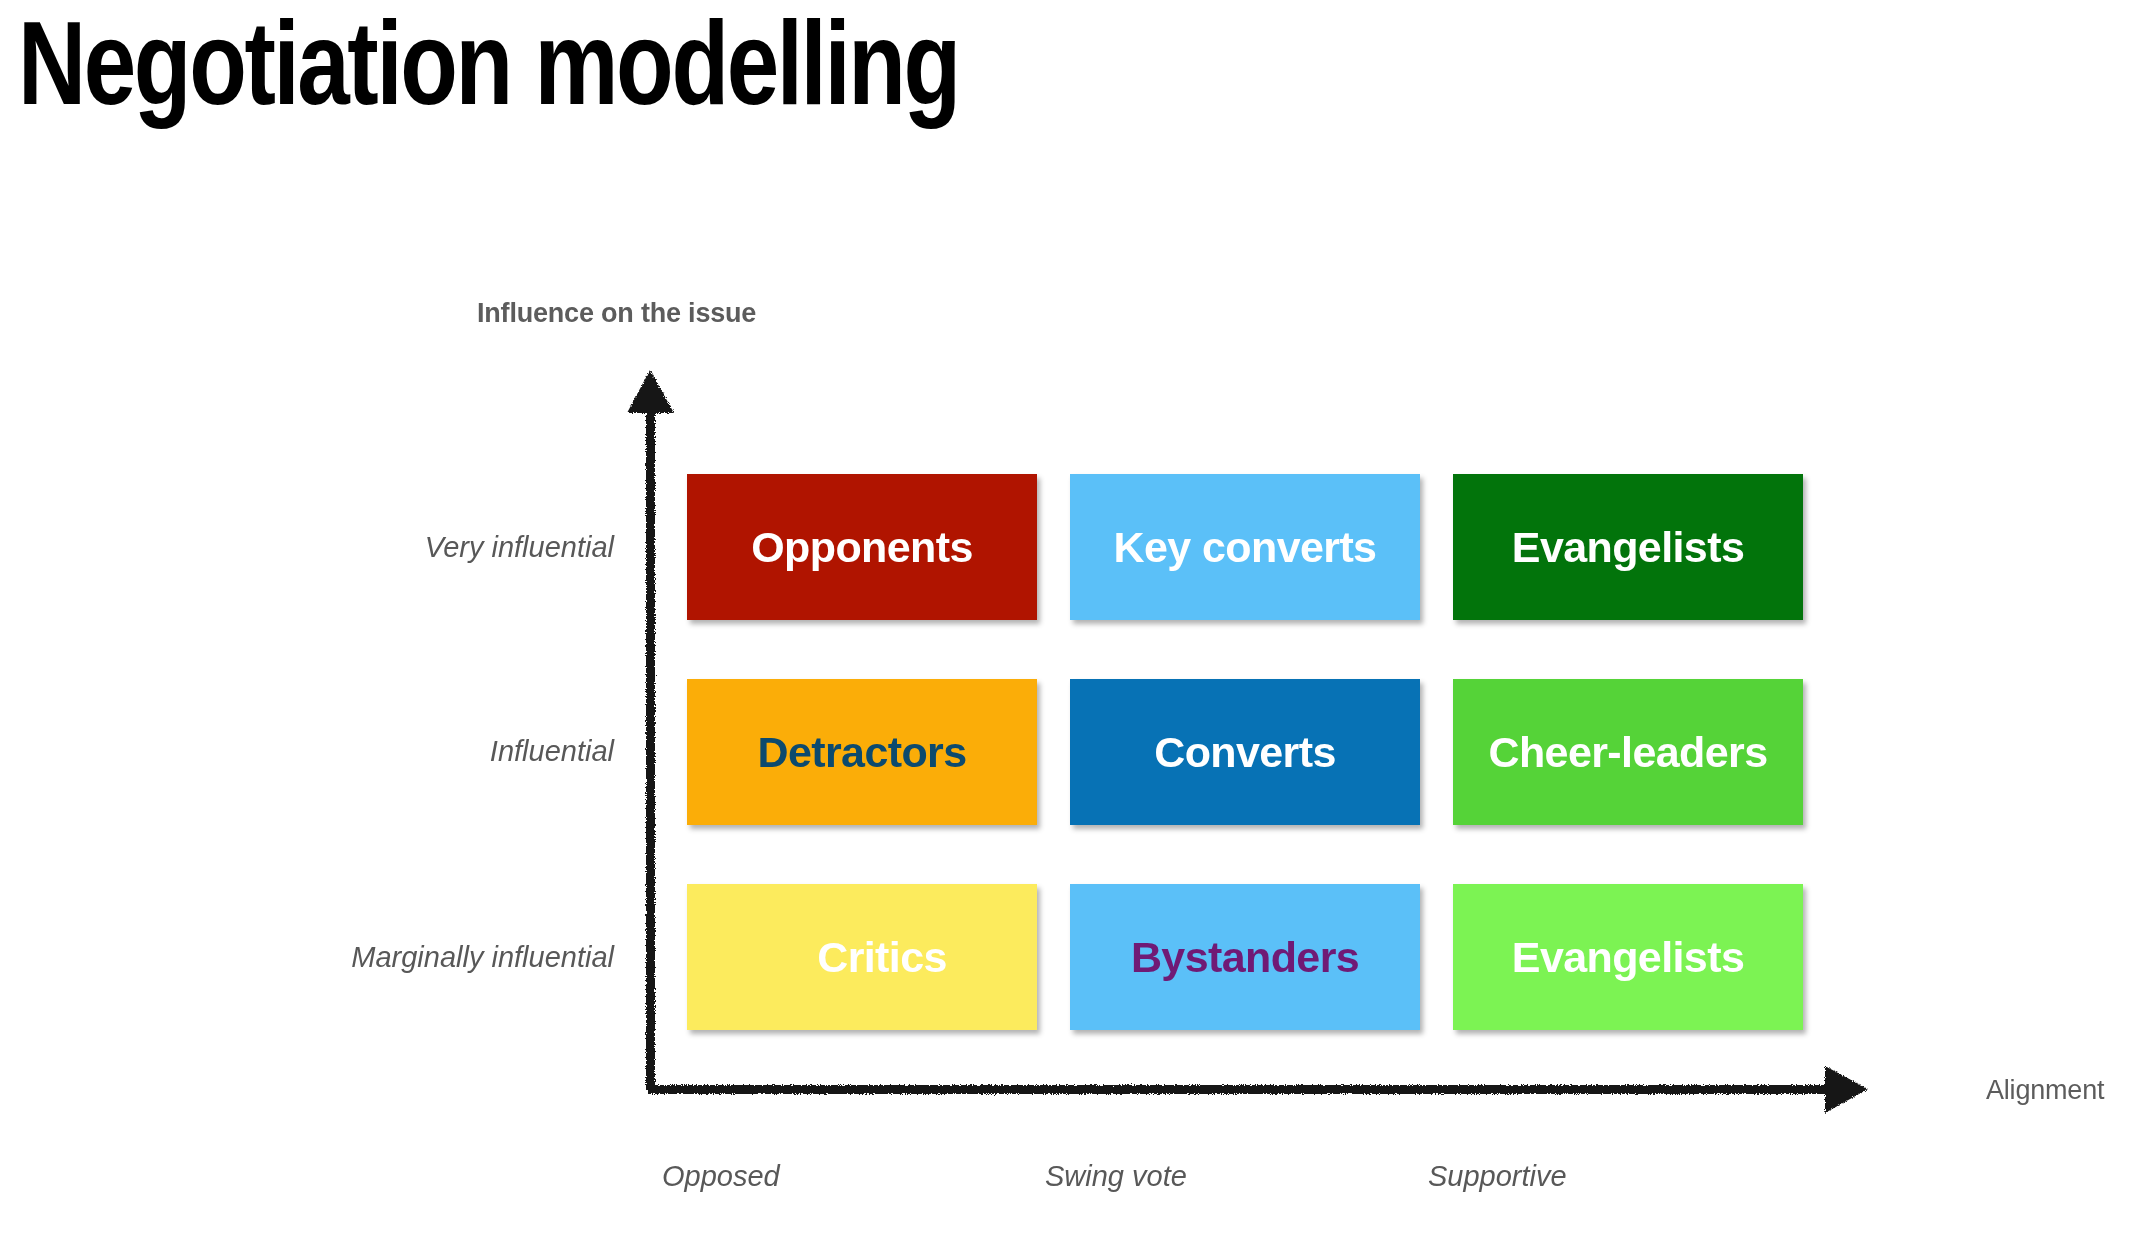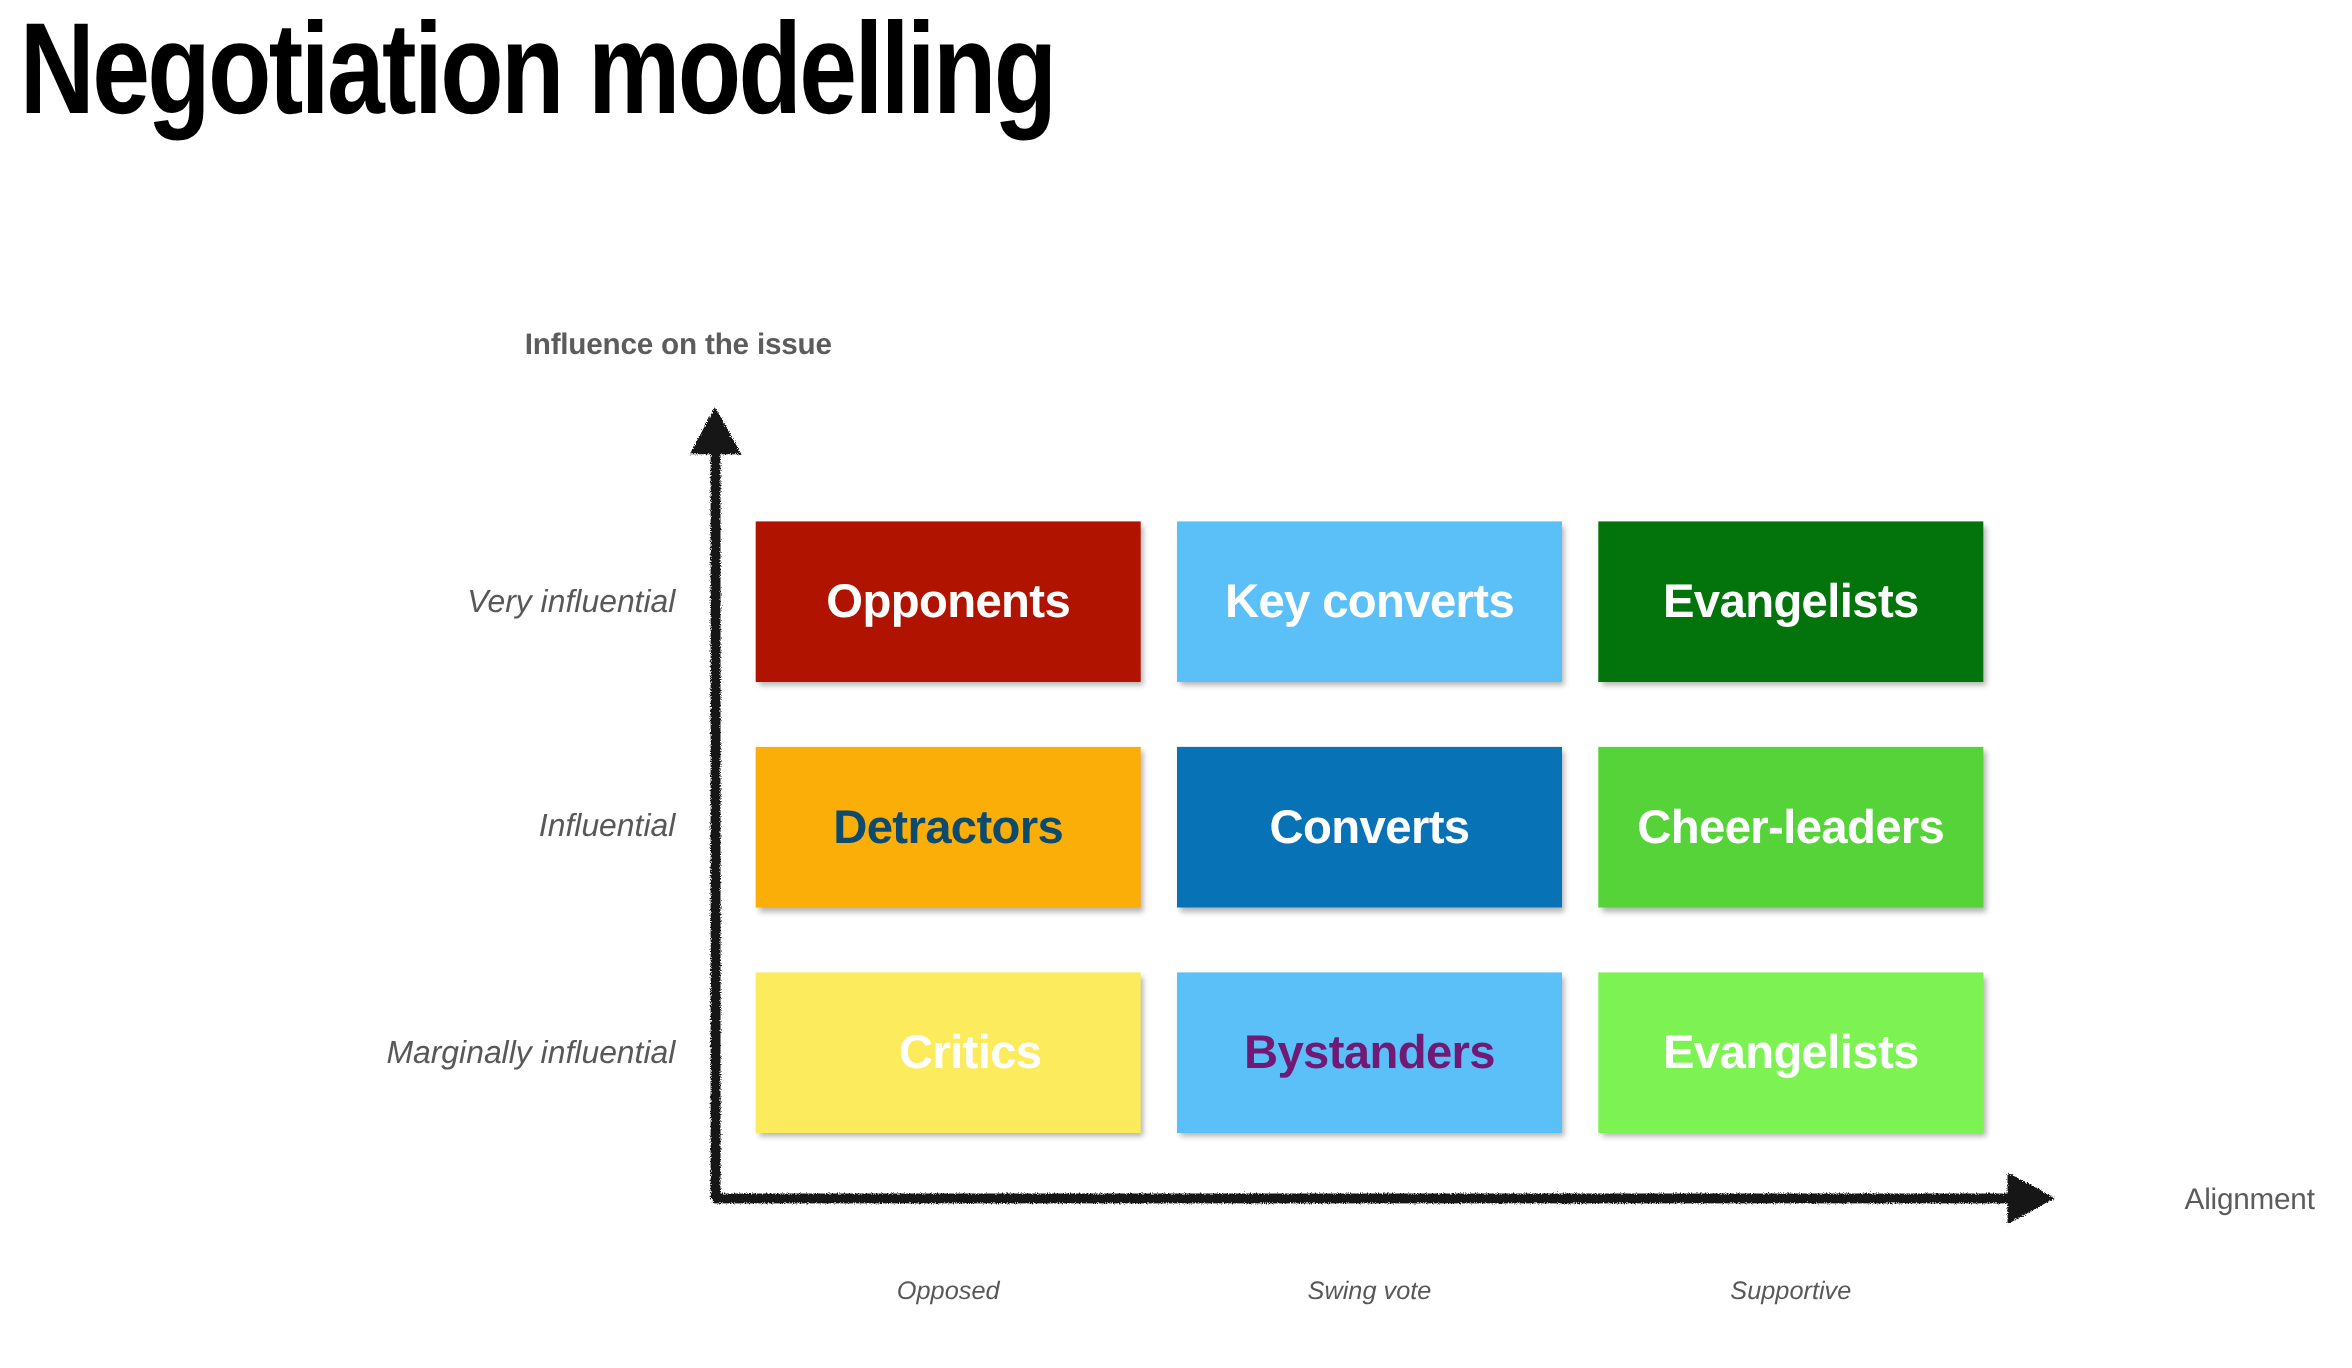--- a/index.html
+++ b/index.html
@@ -75,25 +75,24 @@
     text-align: right;
   }
   #y-tick-0 { top: 531px; }   
   #y-tick-1 { top: 735px; }   
   #y-tick-2 { top: 941px; }   
 
   
   .x-tick {
     position: absolute;
     top: 1160px;
-    font-size: 23px;
+    font-size: 29px;
     font-style: italic;
     color: #585858;
     white-space: nowrap;
-    text-align: center;
     width: 400px;
   }
   #x-tick-0 { left: 662px; }   
   #x-tick-1 { left: 1045px; }  
   #x-tick-2 { left: 1428px; }  
 
   
   .matrix-cell {
     position: absolute;
     width: 350px;

